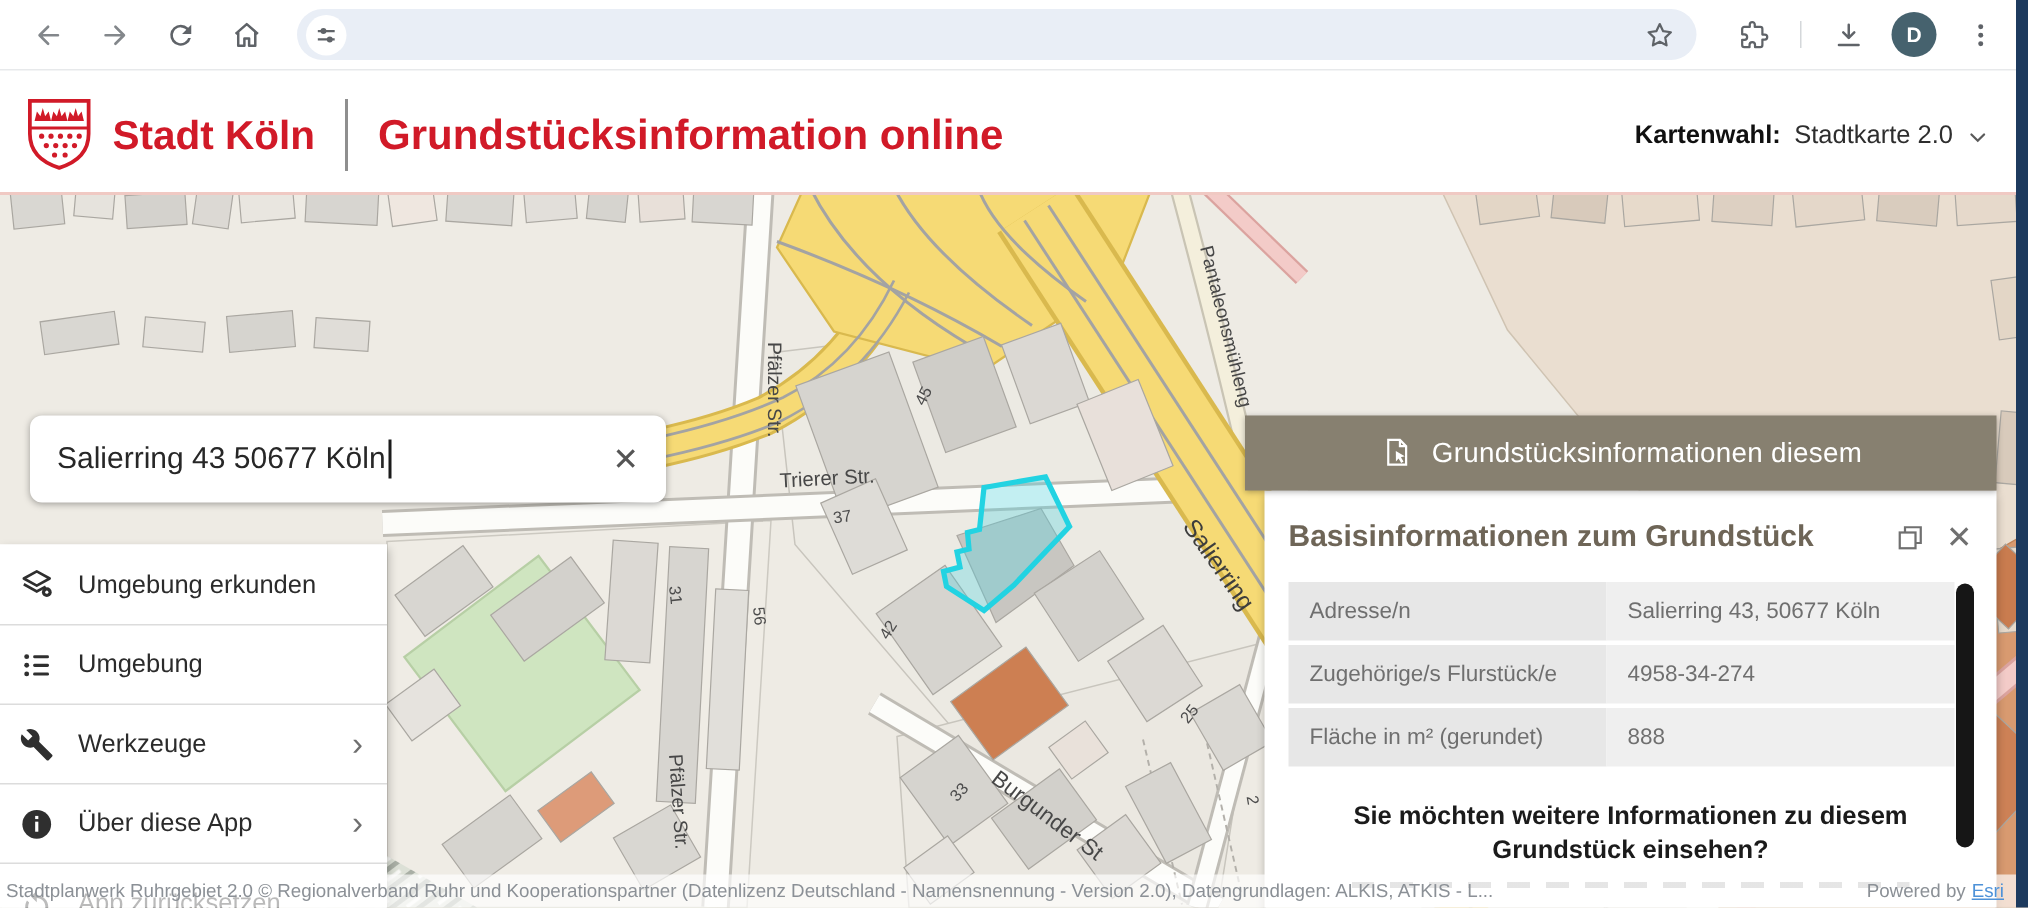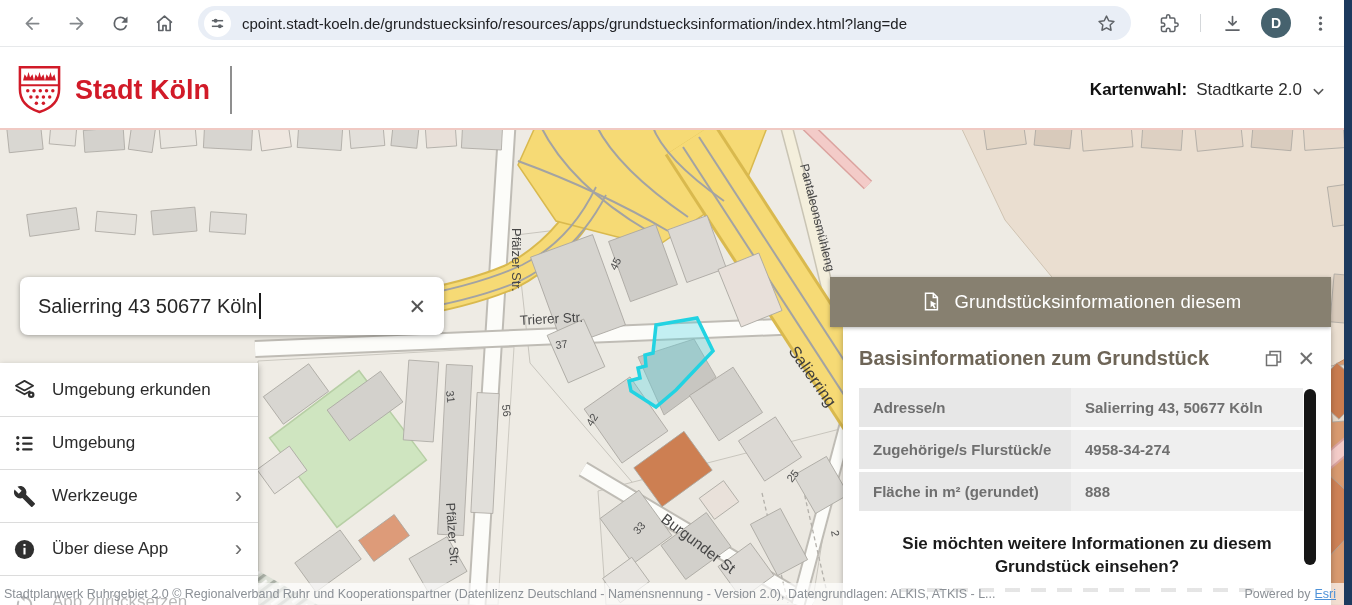--- a/index.html
+++ b/index.html
@@ -65,21 +65,21 @@
   .panel-bar svg{width:22px;height:22px;}
   .panel-bar-title{color:#fff;font-size:18.5px;letter-spacing:.2px;}
   .panel-body{position:absolute;left:843px;top:202px;width:488px;height:281px;background:#fff;
     z-index:20;box-shadow:0 2px 6px rgba(0,0,0,.3);box-sizing:border-box;
     padding:20px 16px 0 16px;}
   .panel-title-row{display:flex;align-items:center;}
   .panel-title{font-size:20px;font-weight:bold;color:#6e6557;}
   .panel-icons{margin-left:auto;display:flex;align-items:center;gap:13px;}
   .panel-icons svg{width:21px;height:21px;cursor:pointer;}
   .panel-close{font-size:21px;color:#707070;cursor:pointer;line-height:1;}
-  .info-table{margin-top:18px;width:444px;font-weight:bold;}
+  .info-table{margin-top:18px;width:444px;}
   .info-row{display:flex;margin-bottom:3px;}
   .cell-label{width:212px;background:#e7e7e7;color:#6f6f6f;font-size:15px;
     padding:11px 8px 11px 14px;box-sizing:border-box;}
   .cell-value{flex:1;background:#efefef;color:#6f6f6f;font-size:15px;
     padding:11px 8px 11px 14px;box-sizing:border-box;}
   .panel-scrollbar{position:absolute;right:15px;top:62px;width:12px;height:176px;
     background:#161616;border-radius:7px;cursor:pointer;}
   .panel-question{margin-top:22px;text-align:center;font-weight:bold;font-size:17px;
     color:#1b1b1b;line-height:1.35;padding:0 24px;}
   .clipped-line{margin:9px auto 0;height:4px;width:372px;opacity:.7;
@@ -119,21 +119,20 @@
   </div>
   <div class="url-pill">
     <span class="tune-wrap">
       <svg viewBox="0 0 16 16">
           <line x1="2" y1="5" x2="14" y2="5" stroke="#5f6368" stroke-width="1.6"></line>
           <circle cx="6" cy="5" r="2.1" fill="#5f6368"></circle>
           <line x1="2" y1="11" x2="14" y2="11" stroke="#5f6368" stroke-width="1.6"></line>
           <circle cx="10.5" cy="11" r="2.1" fill="#5f6368"></circle>
         </svg>
     </span>
-    <span class="url-text">cpoint.stadt-koeln.de/grundstuecksinfo/resources/apps/grundstuecksinformation/index.html?lang=de</span>
     <span class="pill-star">
       <svg viewBox="0 0 24 24" fill="none" stroke="#5f6368" stroke-width="1.7" stroke-linejoin="round">
           <path d="M12 3.5l2.6 5.4 5.9.8-4.3 4.1 1 5.9-5.2-2.8-5.2 2.8 1-5.9L3.5 9.7l5.9-.8z"></path>
         </svg>
     </span>
   </div>
   <div class="nav-btn">
     <svg viewBox="0 0 24 24" fill="none" stroke="#5f6368" stroke-width="1.7" stroke-linejoin="round">
         <path d="M20 11.5h-1.8V7.3c0-.9-.7-1.6-1.6-1.6h-4.2V3.9a1.9 1.9 0 1 0-3.8 0v1.8H4.4c-.9 0-1.6.7-1.6 1.6v4h1.7a2.1 2.1 0 1 1 0 4.2H2.8v4c0 .9.7 1.6 1.6 1.6h4v-1.7a2.1 2.1 0 1 1 4.2 0v1.7h4c.9 0 1.6-.7 1.6-1.6v-4.2H20a1.9 1.9 0 1 0 0-3.8z"></path>
       </svg>
@@ -171,20 +170,21 @@
       <circle cx="19" cy="42" r="2.2"></circle>
         <circle cx="27" cy="42" r="2.2"></circle>
         <circle cx="35" cy="42" r="2.2"></circle>
         <circle cx="43" cy="42" r="2.2"></circle>
       <circle cx="26" cy="50" r="2.2"></circle>
         <circle cx="35" cy="50" r="2.2"></circle>
     </g>
   </svg>
   <span class="brand">Stadt Köln</span>
   <div class="hdr-div"></div>
+  <span class="app-title">Grundstücksinformation online</span>
   <div class="map-select">
     <span class="lbl">Kartenwahl:</span>
     <span class="val">Stadtkarte 2.0</span>
     <svg viewBox="0 0 16 16" fill="none" stroke="#5a5a5a" stroke-width="1.6" stroke-linecap="round">
         <path d="M3.5 6l4.5 4.5L12.5 6"></path>
       </svg>
   </div>
 </div>
 
 <div class="map-area">

